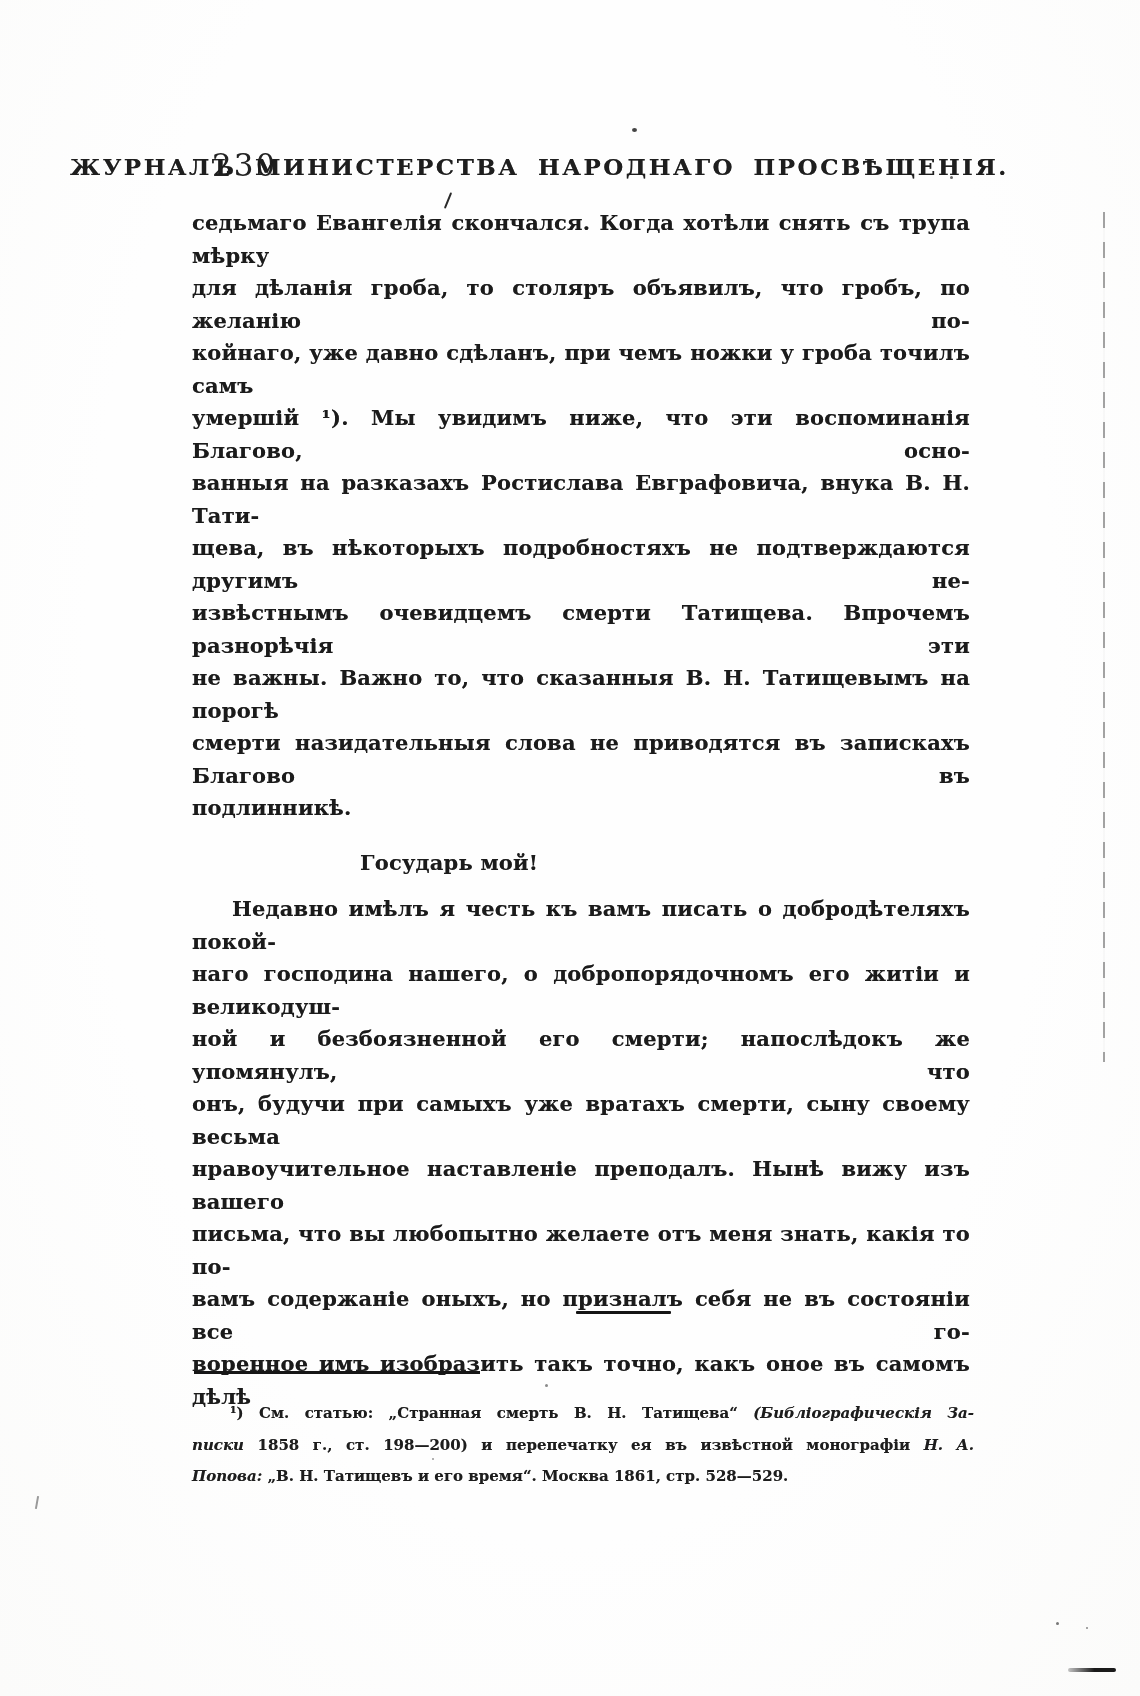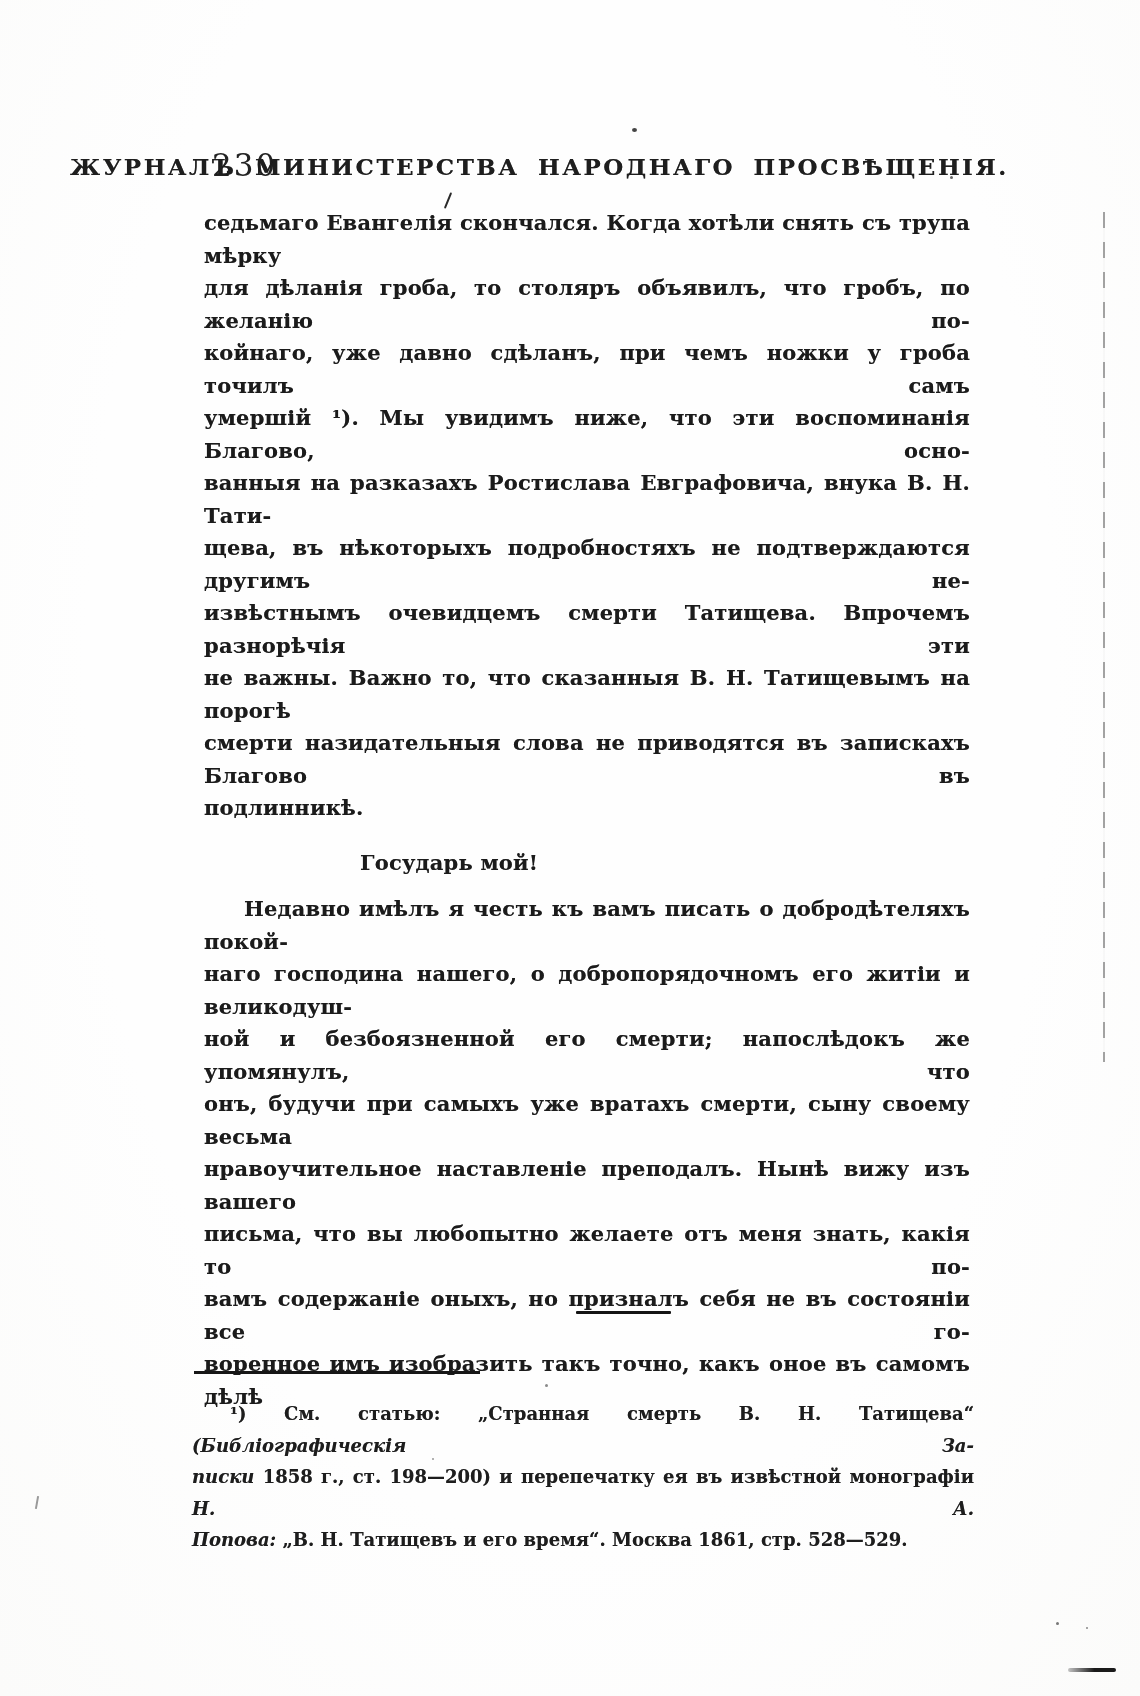--- a/index.html
+++ b/index.html
@@ -33,21 +33,20 @@
   .textblock {
     position: absolute; left: 192px; top: 207px; width: 778px;
     font-size: 21px; font-weight: bold; line-height: 32.5px;
     letter-spacing: 0.2px;
     color: #1b1b1b;
     text-shadow: 0 0 0.5px rgba(0,0,0,0.5);
   }
   .para .line {
     text-align: justify;
     text-align-last: justify;
-    margin-left: 12px;
   }
   .para .line:last-child { text-align-last: auto; }
   .para.indent .line:first-child { text-indent: 40px; }
   .para-2 { margin-top: 11px; }
   .salutation {
     margin-top: 22px;
     padding-left: 168px;
     text-align: left;
   }
   .letter { margin-top: 14px; }
@@ -58,21 +57,21 @@
     background: #141414; border-radius: 1px;
   }
   .footnote-rule {
     position: absolute; left: 194px; top: 1371px;
     width: 286px; height: 3px;
     background: #161616;
   }
   
   .footnote {
     position: absolute; left: 192px; top: 1398px; width: 782px;
-    font-size: 18px; font-weight: bold; line-height: 31.5px;
+    font-size: 15px; font-weight: bold; line-height: 31.5px;
     color: #1d1d1d;
     text-shadow: 0 0 0.4px rgba(0,0,0,0.45);
   }
   .footnote .line { text-align: justify; text-align-last: justify; }
   .footnote .line:last-child { text-align-last: auto; }
   .footnote .line:first-child { text-indent: 38px; }
   .footnote .it { font-style: italic; }
   
   .artifact { position: absolute; pointer-events: none; }
   .dot { border-radius: 50%; background: #444; }

